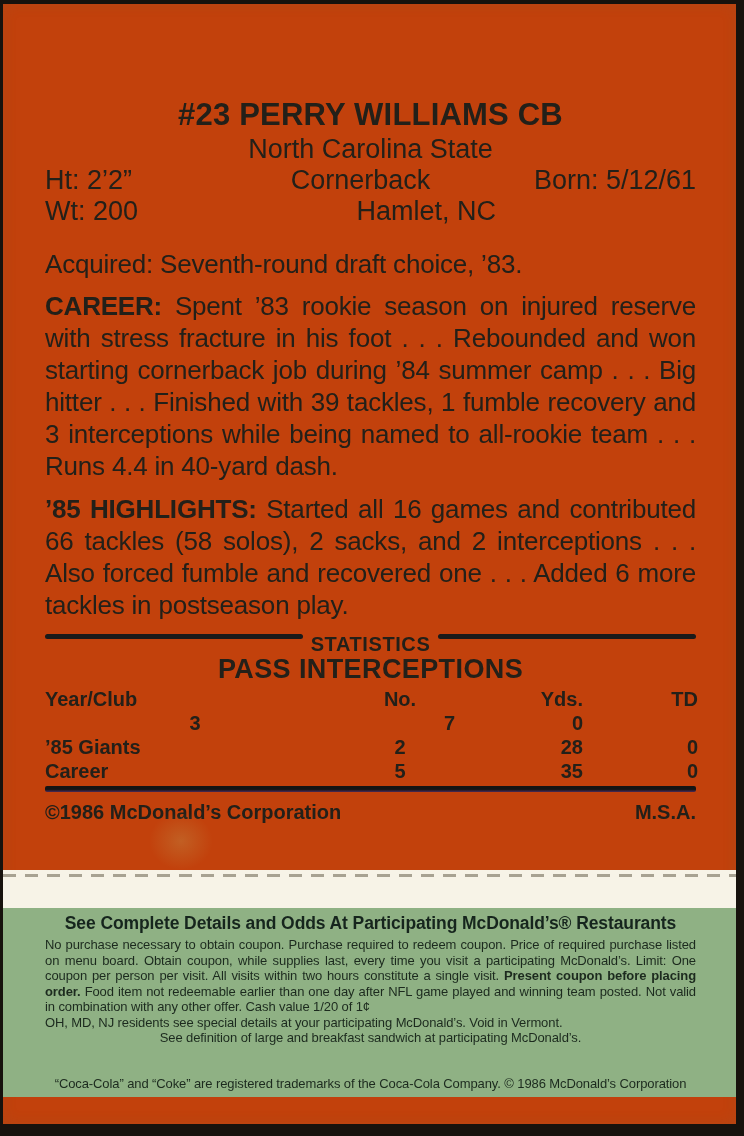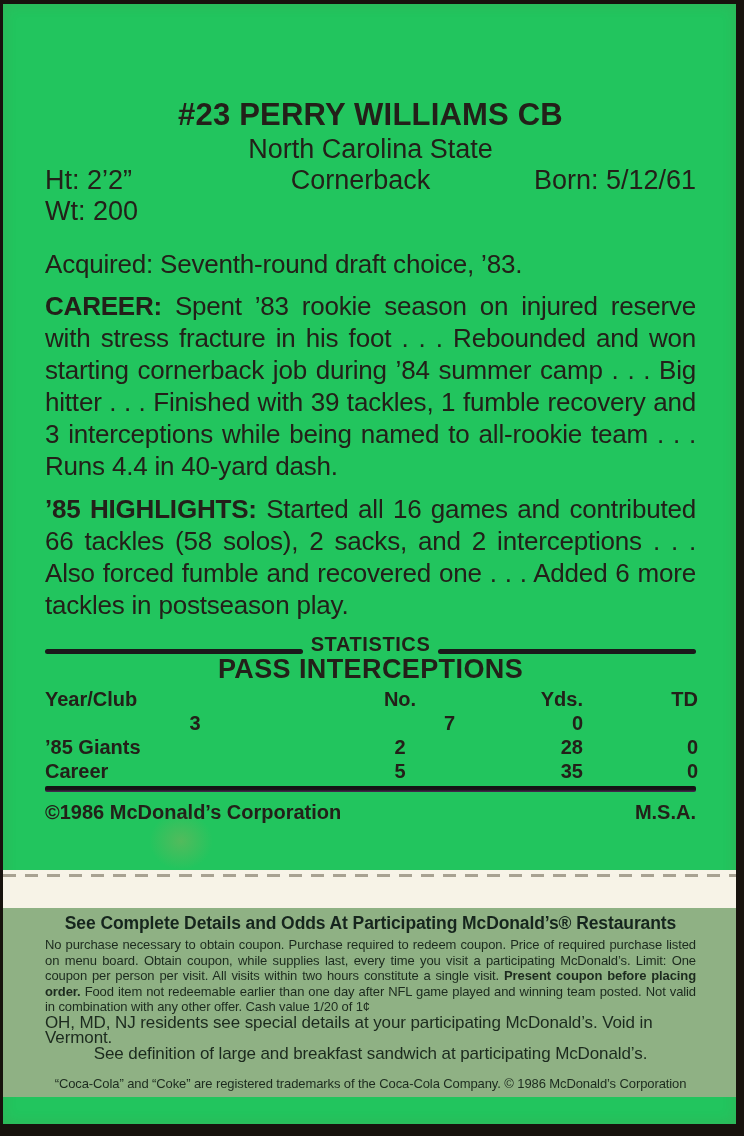--- a/index.html
+++ b/index.html
@@ -7,21 +7,21 @@
   body {
     background:#17120d;
     font-family:"Liberation Sans", sans-serif;
     color:#232019;
     position:relative;
     overflow:hidden;
   }
   .card {
     position:absolute;
     left:3px; top:4px; right:8px; bottom:12px;
-    background:#22c55e;
+    background:#c2410c;
     box-shadow:inset 0 0 14px rgba(120,100,60,0.18);
   }
   .main { padding:94px 40px 0 42px; }
   .title {
     text-align:center;
     font-size:31px;
     font-weight:bold;
     letter-spacing:0.2px;
     line-height:34px;
   }
@@ -49,21 +49,21 @@
   .para {
     margin-top:11px;
     font-size:26px;
     line-height:32px;
     text-align:justify;
     letter-spacing:-0.2px;
   }
   .para .label { font-weight:bold; }
   .stats-rule-row {
     display:flex;
-    align-items:flex-end;
+    align-items:flex-start;
     gap:8px;
     margin-top:13px;
   }
   .rule { flex:1; height:5px; background:#1a1a1a; border-radius:3px; }
   .stats-title {
     font-size:20px;
     font-weight:bold;
     letter-spacing:0.6px;
     line-height:20px;
   }
@@ -135,21 +135,21 @@
     color:#16251d;
   }
   .coupon-terms {
     margin-top:3px;
     font-size:13px;
     line-height:15.5px;
     text-align:justify;
     letter-spacing:-0.1px;
   }
   .coupon-terms b { font-weight:bold; }
-  .coupon-note { font-size:17px; line-height:15.5px; letter-spacing:-0.1px; }
+  .coupon-note { font-size:13px; line-height:15.5px; letter-spacing:-0.1px; }
   .coupon-note.center { text-align:center; }
   .coupon-trademark {
     margin-top:auto;
     text-align:center;
     font-size:13px;
     line-height:15px;
     letter-spacing:-0.1px;
   }
 </style>
 </head>
@@ -160,20 +160,21 @@
   <div class="main">
 
     <h1 class="title">#23 PERRY WILLIAMS CB</h1>
     <div class="school">North Carolina State</div>
 
     <div class="info-grid">
       <span>Ht: 2’2”</span>
       <span class="c">Cornerback</span>
       <span class="r">Born: 5/12/61</span>
       <span>Wt: 200</span>
+      <span class="r">Hamlet, NC</span>
     </div>
 
     <p class="acquired">Acquired: Seventh-round draft choice, ’83.</p>
 
     <p class="para"><span class="label">CAREER:</span><span> Spent ’83 rookie season on injured reserve with stress fracture in his foot . . . Rebounded and won starting cornerback job during ’84 summer camp . . . Big hitter . . . Finished with 39 tackles, 1 fumble recovery and 3 interceptions while being named to all-rookie team . . . Runs 4.4 in 40-yard dash.</span></p>
 
     <p class="para"><span class="label">’85 HIGHLIGHTS:</span><span> Started all 16 games and contributed 66 tackles (58 solos), 2 sacks, and 2 interceptions . . . Also forced fumble and recovered one . . . Added 6 more tackles in postseason play.</span></p>
 
     <div class="stats-rule-row">
       <span class="rule"></span>

